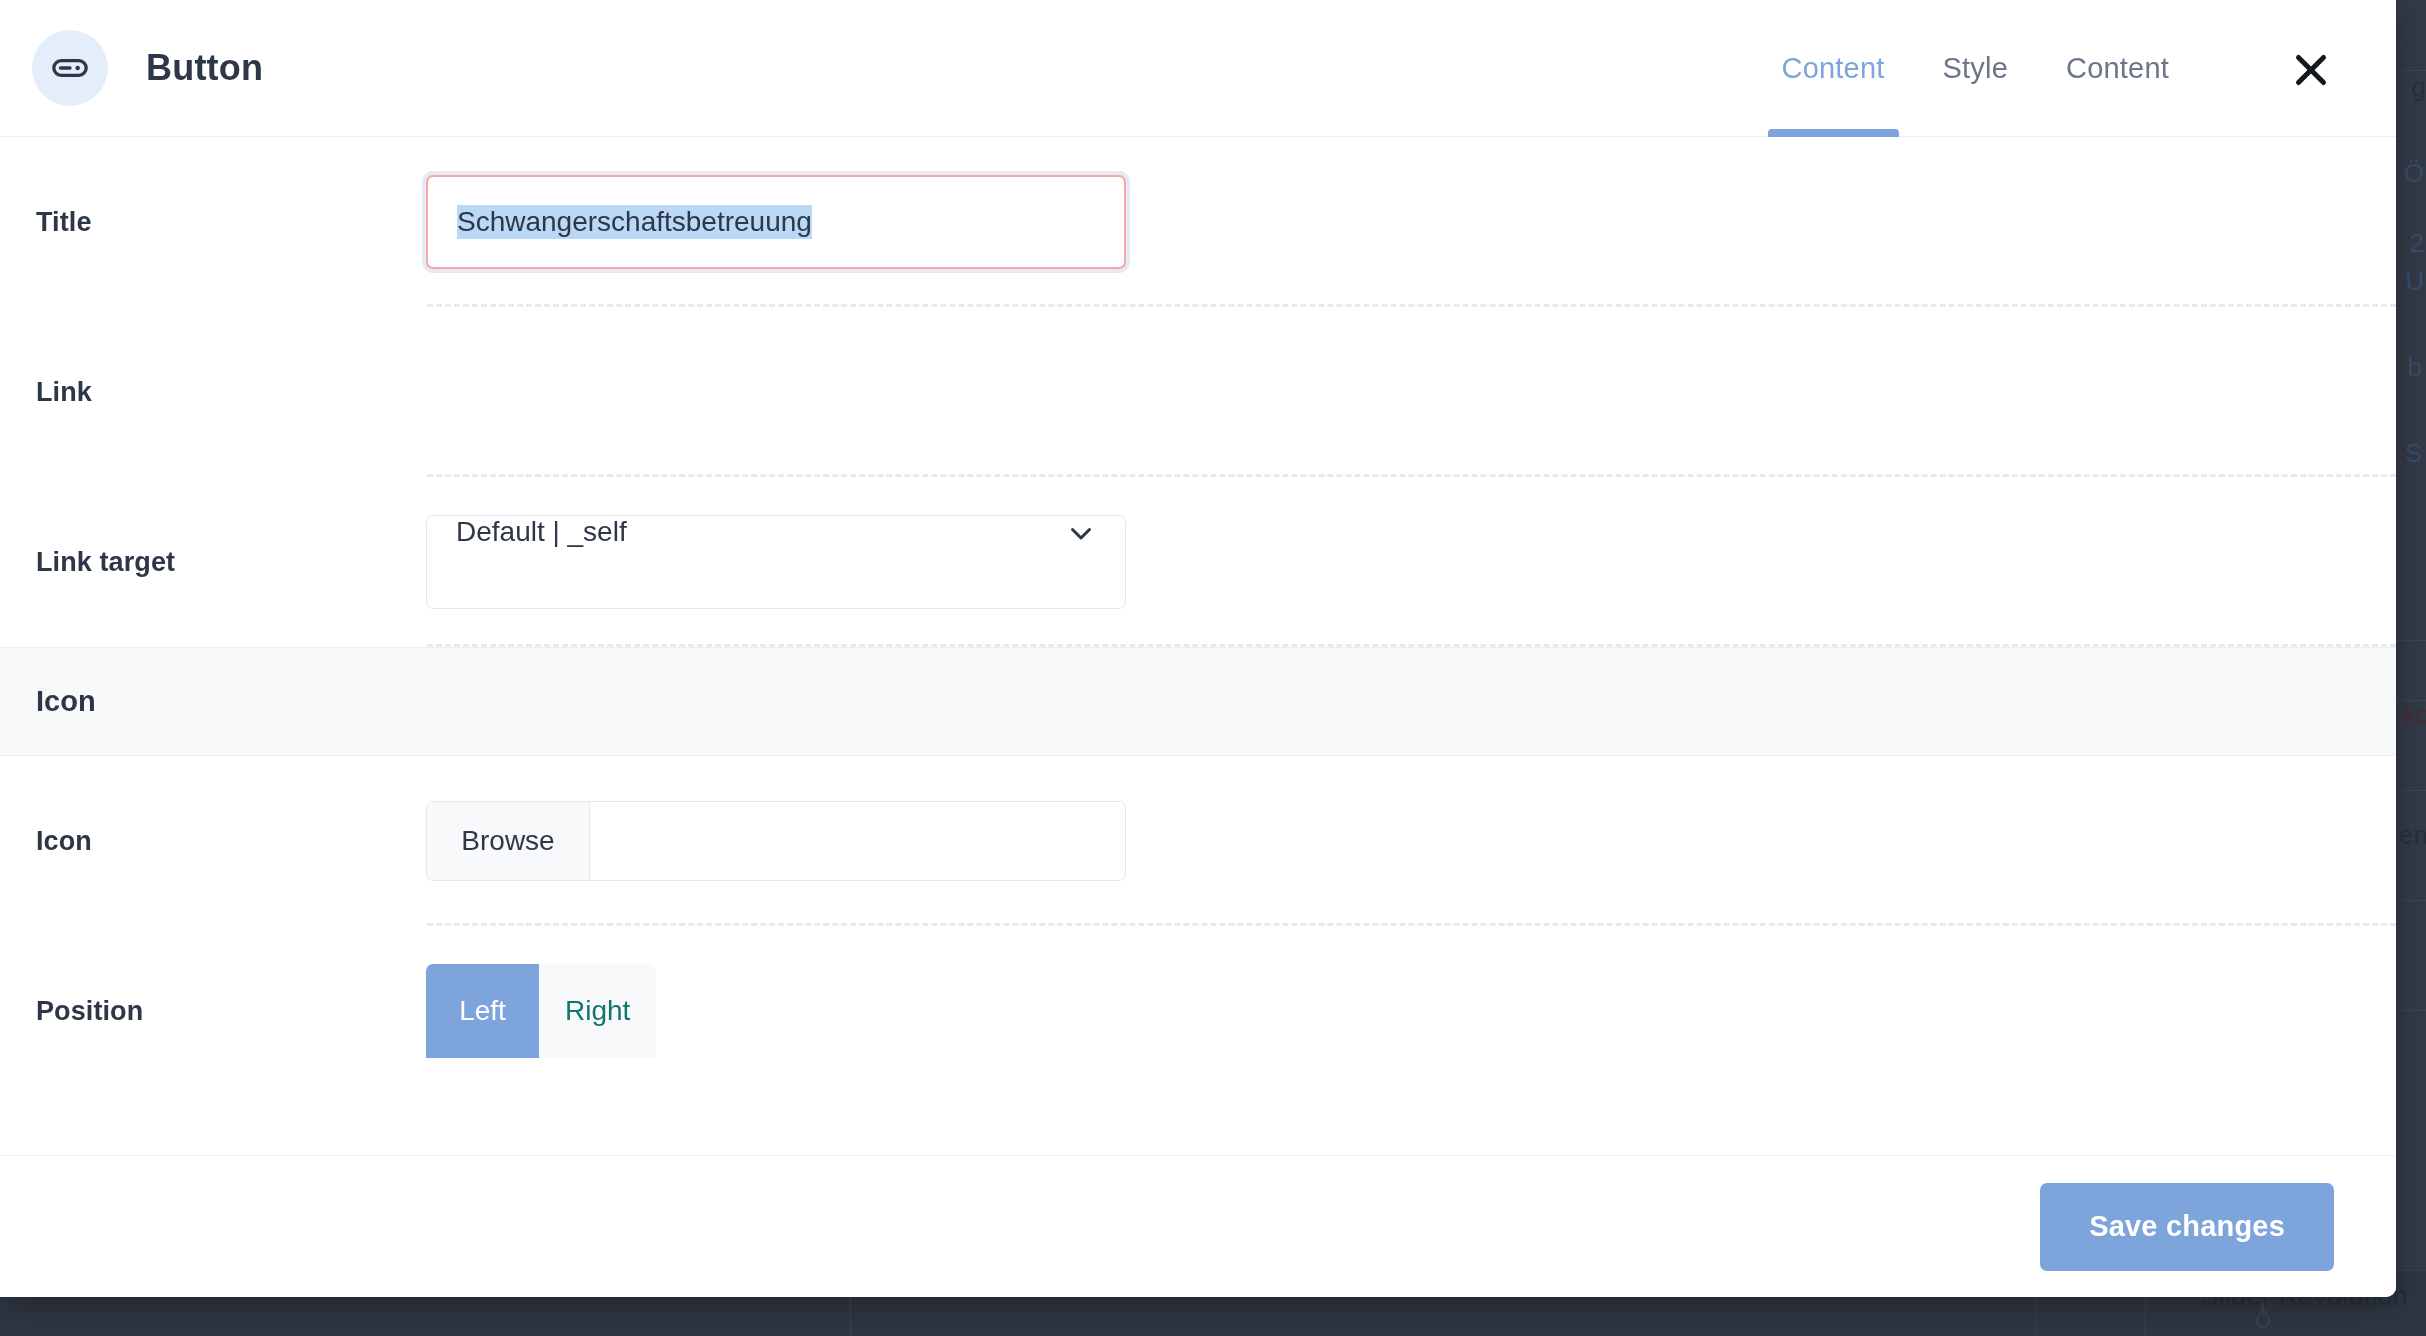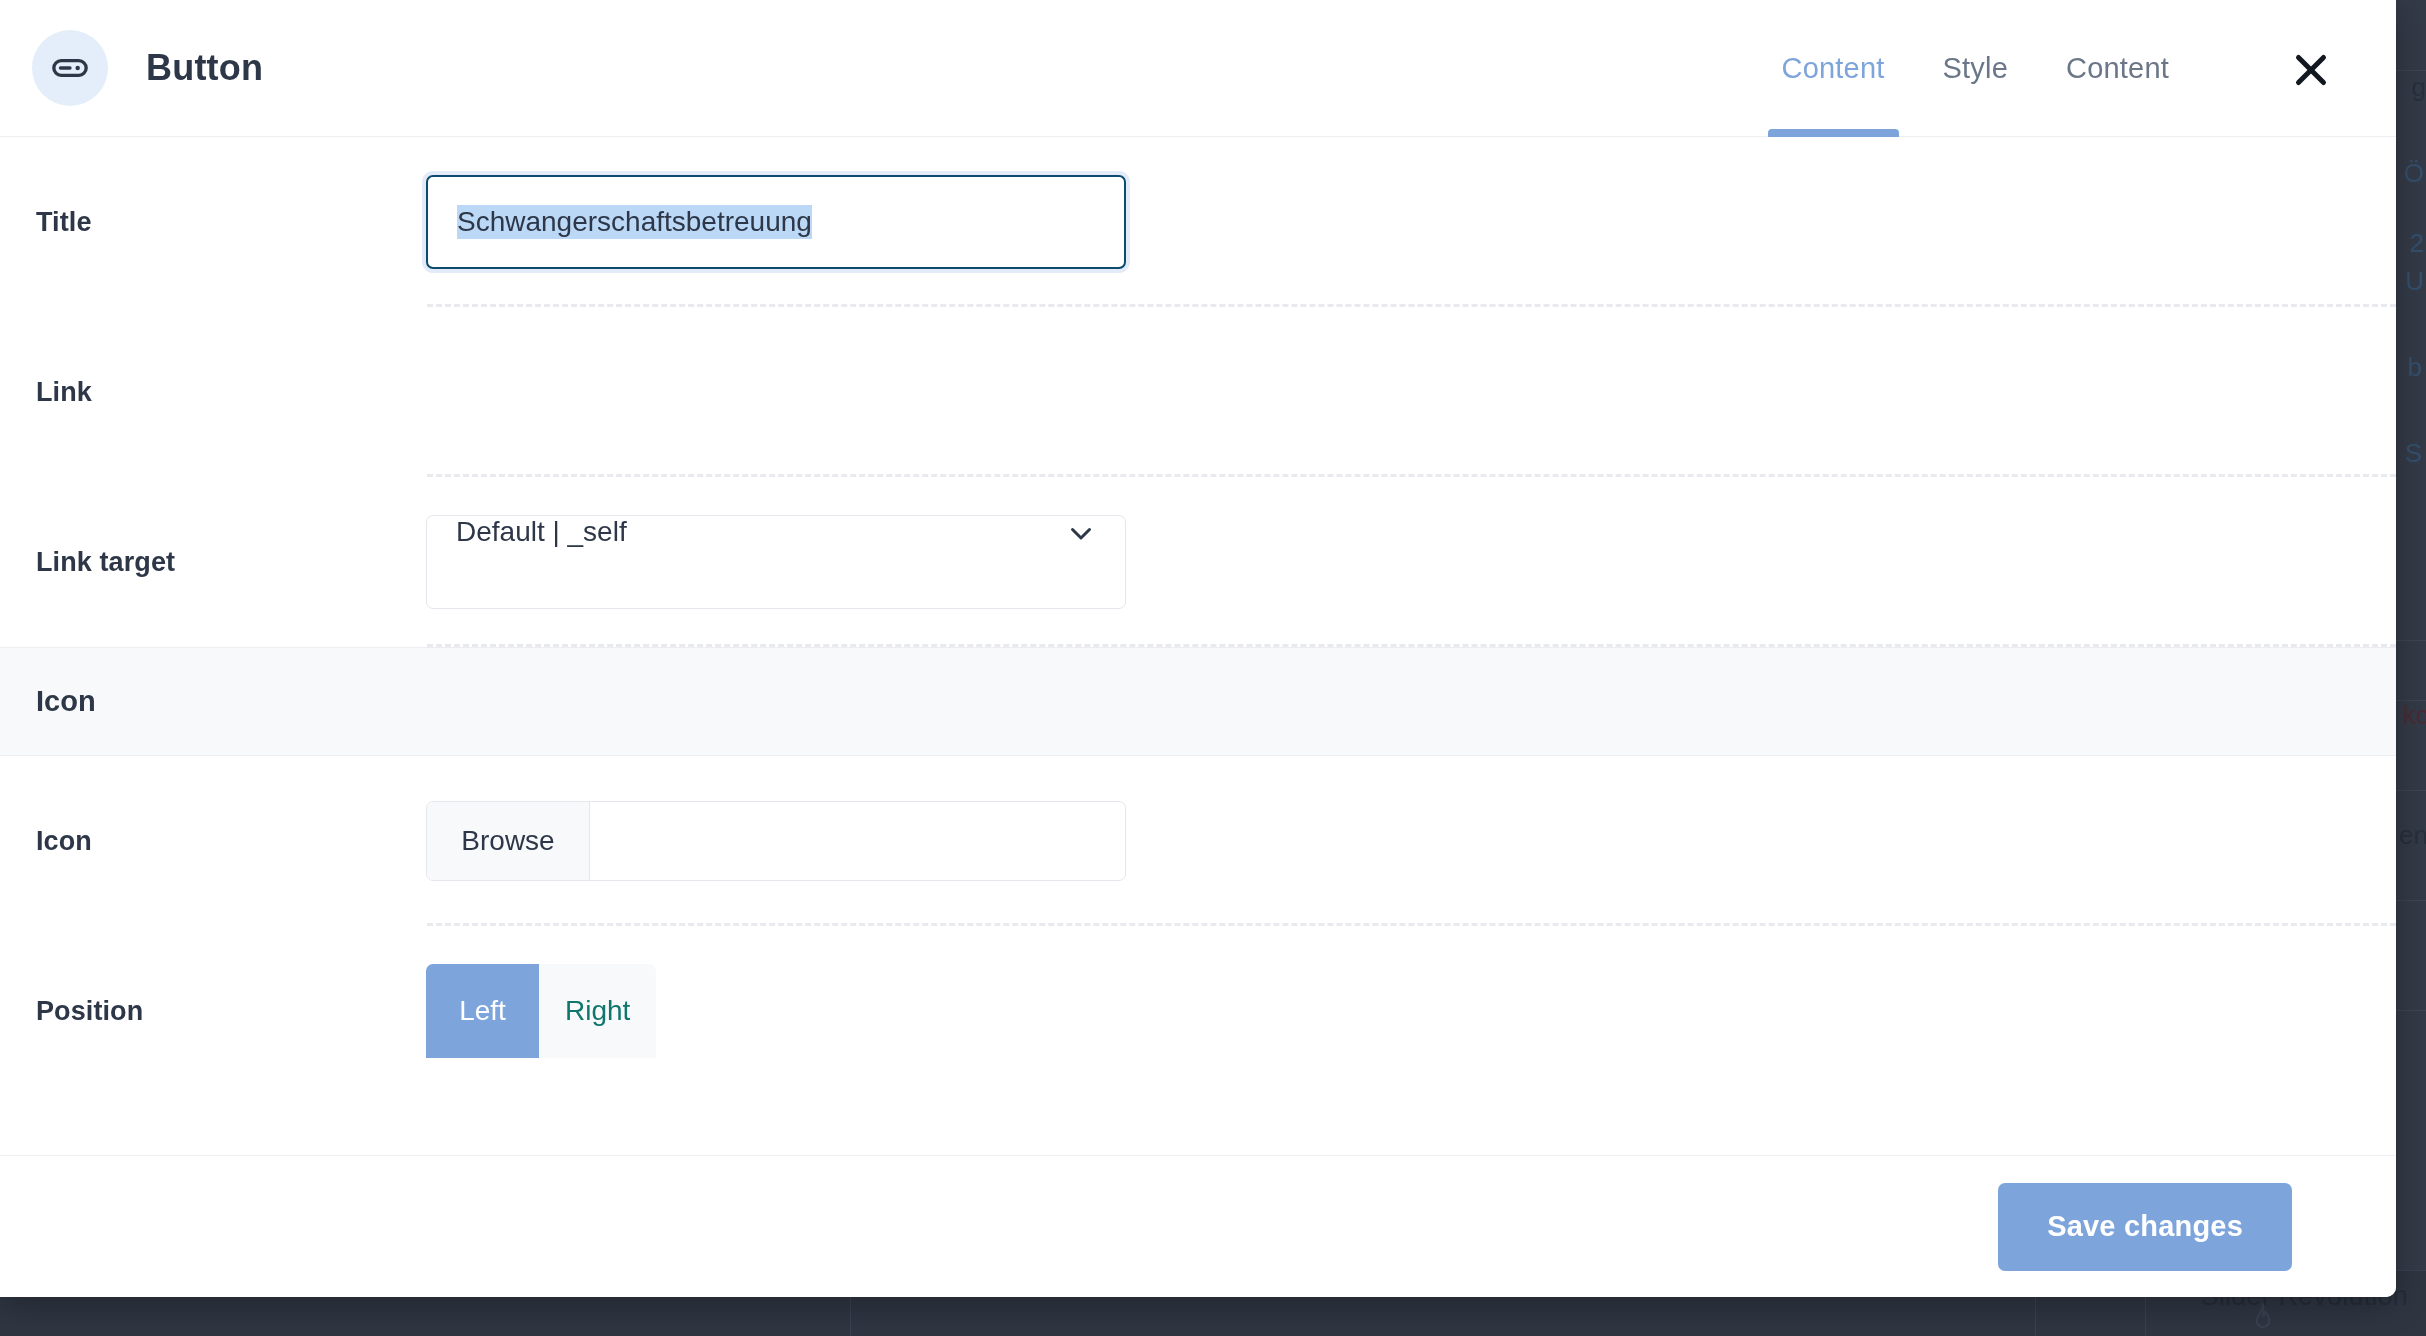--- a/index.html
+++ b/index.html
@@ -204,21 +204,21 @@
     border-radius: 7px;
     background: #fff;
     font-size: 28px;
     color: #2d3748;
     padding: 0 29px;
     font-family: "Liberation Sans", sans-serif;
     display: flex;
     align-items: center;
   }
   .txt-input.focused {
-    border: 2px solid #0c4a6e;
+    border: 2px solid #fca5a5;
     box-shadow: 0 0 0 4px rgba(125,165,220,.22);
   }
   .sel-text {
     background: #bcd8f7;
     color: #2d3748;
     padding: 1px 0;
   }
   .spell-err {
     position: relative;
     display: inline-block;
@@ -319,21 +319,21 @@
 
   
   .modal-footer {
     position: relative;
     height: 142px;
     background: #fff;
     border-top: 1px solid #eceef2;
     display: flex;
     align-items: center;
     justify-content: flex-end;
-    padding-right: 104px;
+    padding-right: 62px;
   }
   .save-btn {
     background: #7da5dc;
     color: #ffffff;
     border: none;
     border-radius: 7px;
     height: 88px;
     padding: 0 49px;
     font-size: 29px;
     font-weight: bold;

